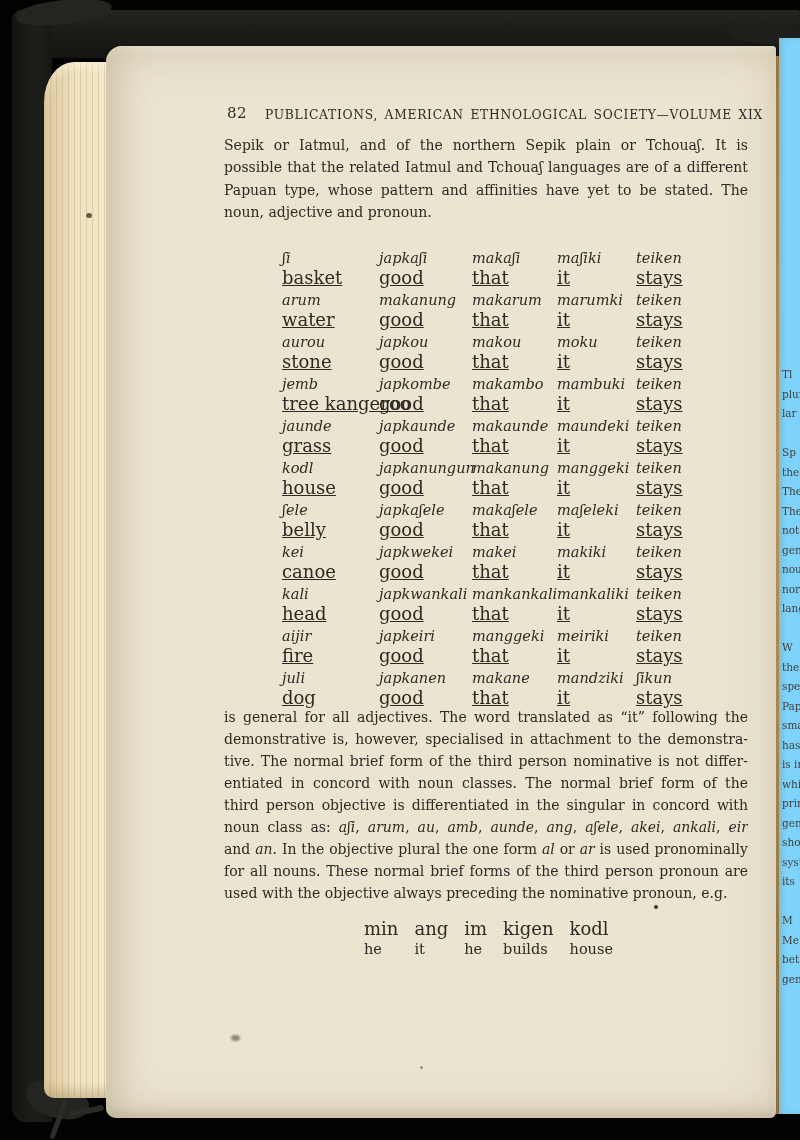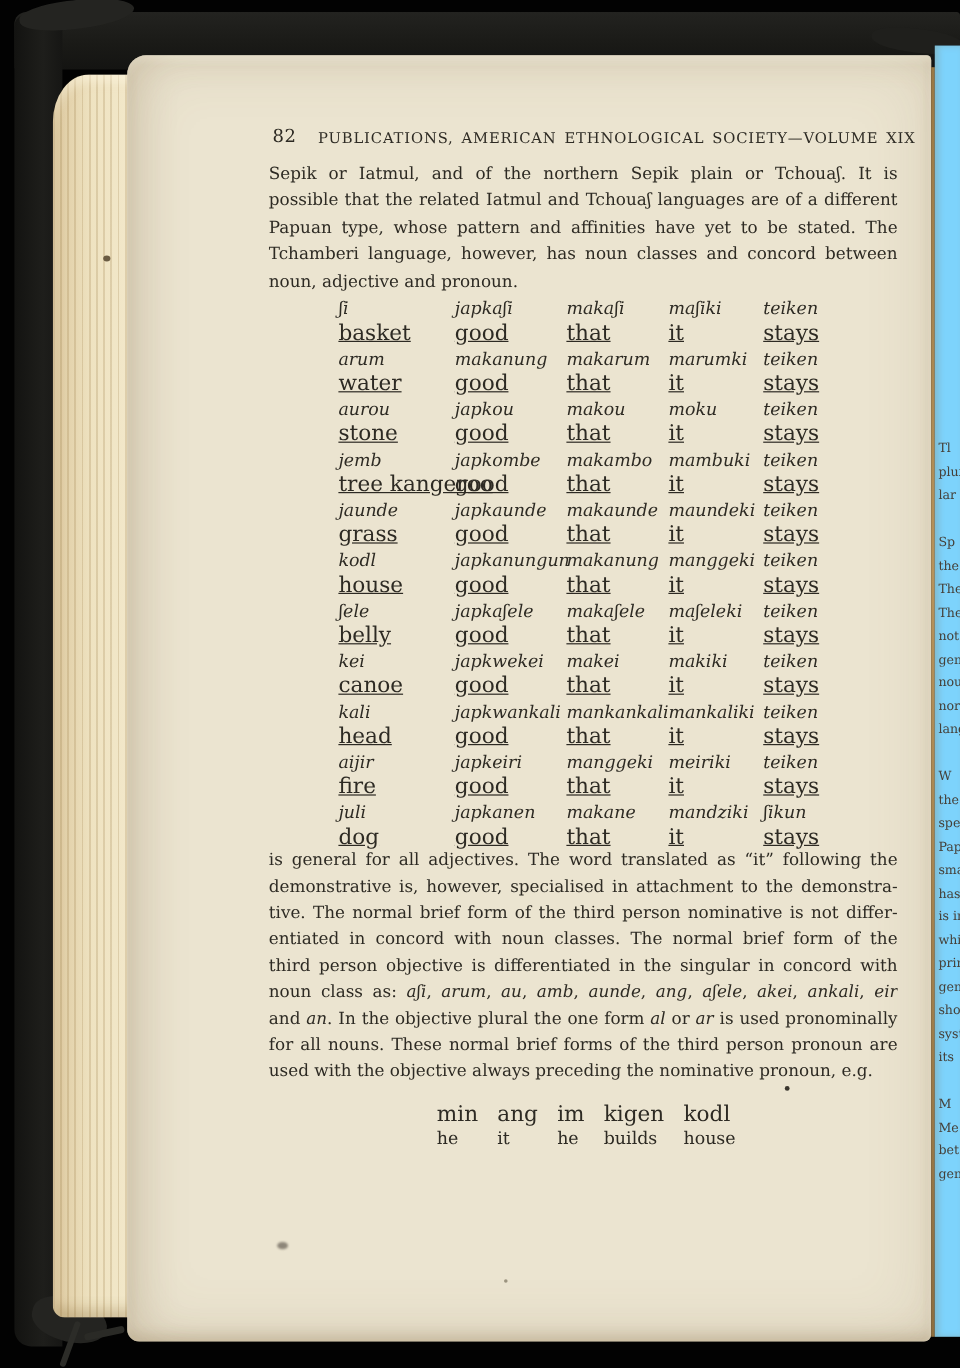--- a/index.html
+++ b/index.html
@@ -80,21 +80,20 @@
   <div class="abs edge-stack"></div>
 
   <div class="abs page">
     <div class="abs pgnum">82</div>
     <div class="abs runhead">PUBLICATIONS, AMERICAN ETHNOLOGICAL SOCIETY—VOLUME XIX</div>
 
     <div class="abs para para1">
       <div class="pline j">Sepik or Iatmul, and of the northern Sepik plain or Tchouaʃ. It is</div>
       <div class="pline j">possible that the related Iatmul and Tchouaʃ languages are of a different</div>
       <div class="pline j">Papuan type, whose pattern and affinities have yet to be stated. The</div>
-      <div class="pline j">Tchamberi language, however, has noun classes and concord between</div>
       <div class="pline">noun, adjective and pronoun.</div>
     </div>
 
     <div class="abs ctable">
 
         <div class="t-row">
           <div class="t-cell">
             <div class="t-w">ʃi</div>
             <div class="t-g">basket</div>
           </div>

